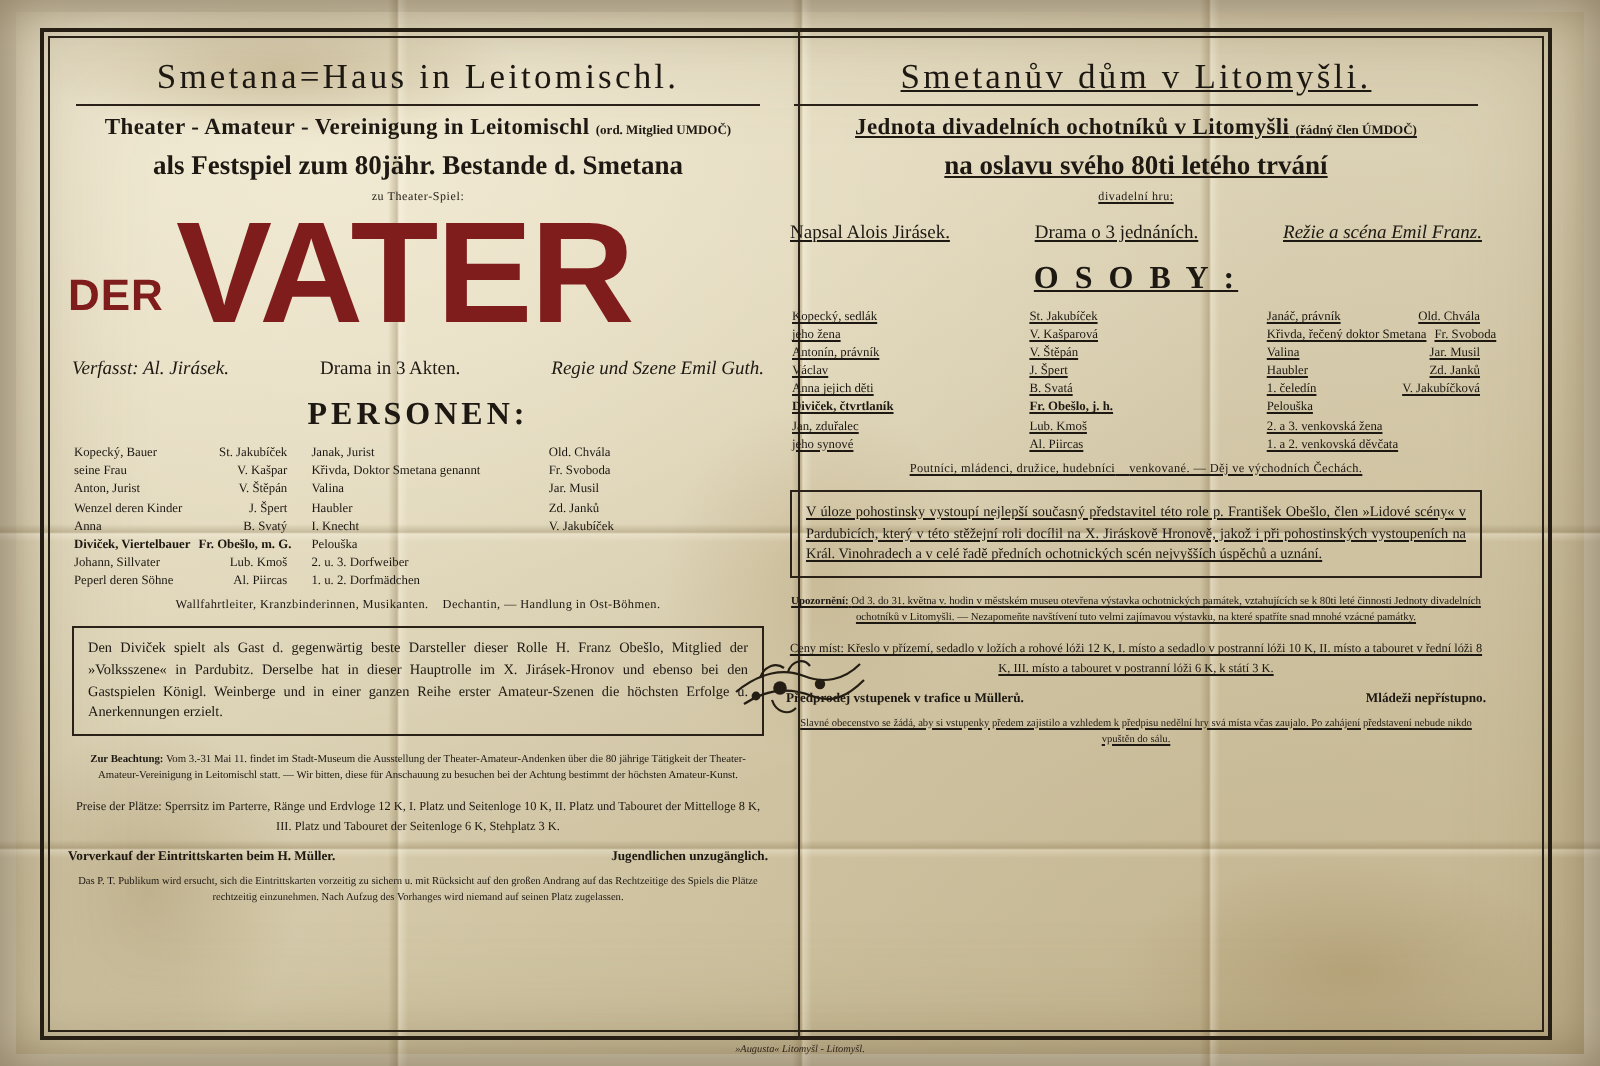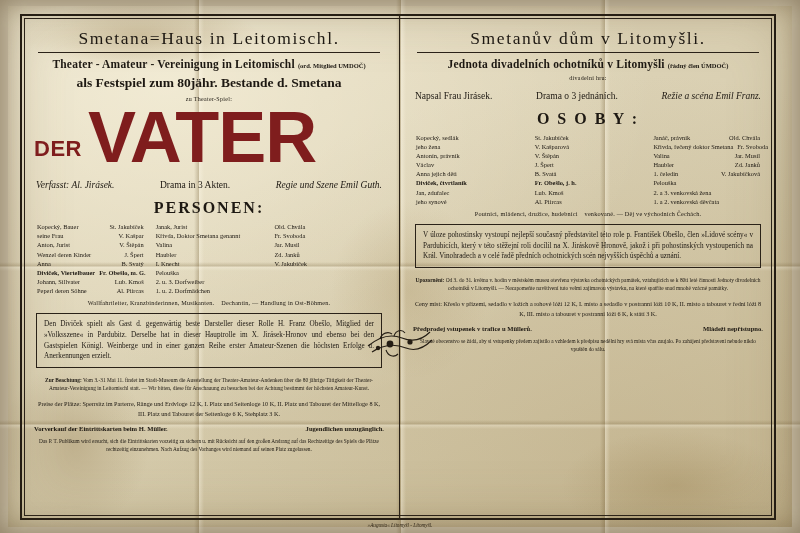--- a/index.html
+++ b/index.html
@@ -79,21 +79,21 @@
   .col {
     position: absolute;
     top: 14px;
     width: 378px;
     height: 436px;
     box-sizing: border-box;
     padding: 6px 14px;
     color: #1d1812;
   }
   .col.left { left: 20px; }
-  .col.right { left: 399px; }
+  .col.right { left: 379px; text-decoration: underline; }
 
   .title-head {
     text-align: center;
     font-size: 17.5px;
     letter-spacing: 1.6px;
     font-weight: 400;
     margin: 8px 0 3px 0;
     white-space: nowrap;
   }
   .rule {
@@ -401,25 +401,26 @@
   </div>
 
   <div class="col right">
     <div class="title-head">Smetanův dům v Litomyšli.</div>
     <div class="rule"></div>
 
     <div class="sub1">
       <span>Jednota divadelních ochotníků v Litomyšli</span>
       <span class="small">(řádný člen ÚMDOČ)</span>
     </div>
+    <div class="sub3">na oslavu svého 80ti letého trvání</div>
     <div class="tiny-center">divadelní hru:</div>
 
 
     <div class="byline">
-      <span>Napsal Frau Jirásek.</span>
+      <span>Napsal Alois Jirásek.</span>
       <span>Drama o 3 jednáních.</span>
       <span class="it">Režie a scéna Emil Franz.</span>
     </div>
 
     <div class="personen">O S O B Y :</div>
 
     <div class="cast">
       <div class="cc">
         <div class="row">
             <span class="role">Kopecký, sedlák</span>

